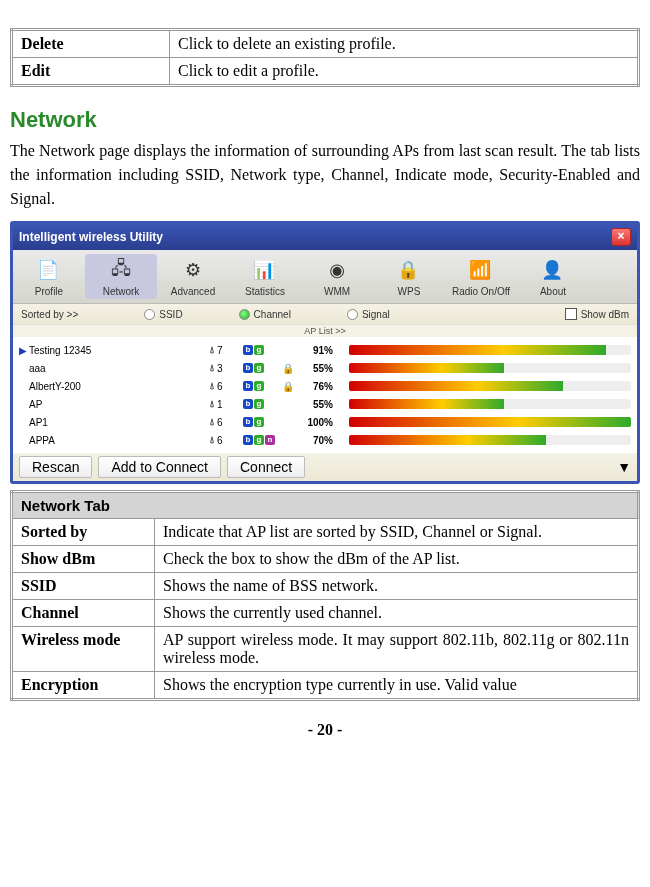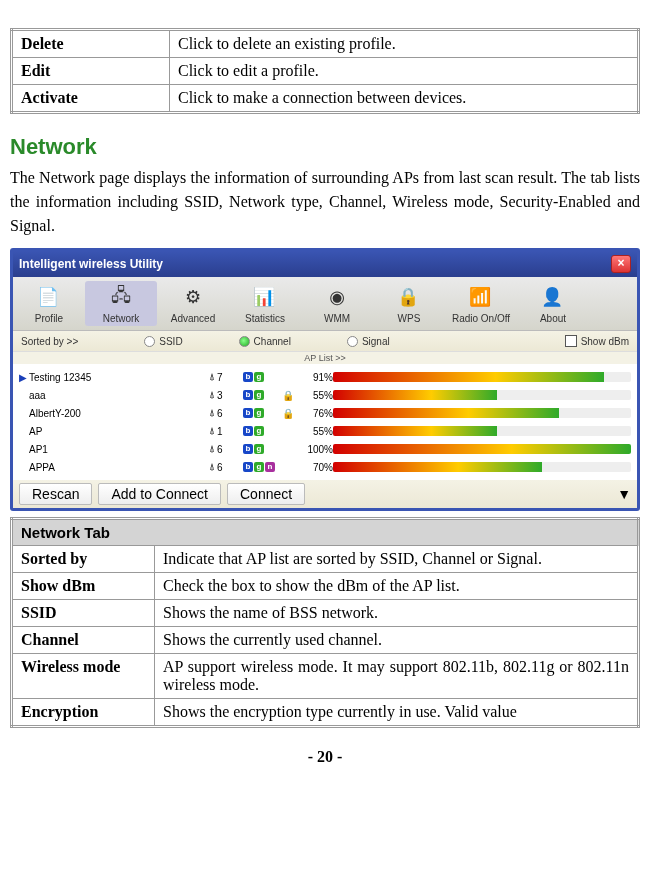--- a/index.html
+++ b/index.html
@@ -182,21 +182,22 @@
     .modechip.n { background: #a82f9e; }
     .ap-row .lock {
       width: 20px;
       color: #a67c00;
       font-size: 10px;
       text-align: center;
     }
     .ap-row .pct {
       width: 34px;
       text-align: right;
-      padding-right: 0;
+      padding-right: 16px;
+      font-weight: bold;
     }
     .ap-row .bar {
       flex: 1;
       height: 10px;
       background: #eee;
       border-radius: 2px;
       overflow: hidden;
     }
     .ap-row .bar .fill {
       height: 100%;
@@ -257,29 +258,25 @@
 <table class="doc-table">
   <tbody>
       <tr>
     <td class="key">Delete</td>
     <td>Click to delete an existing profile.</td>
   </tr>
   <tr>
     <td class="key">Edit</td>
     <td>Click to edit a profile.</td>
   </tr>
-  <tr>
-    <td class="key">Activate</td>
-    <td>Click to make a connection between devices.</td>
-  </tr>
 </tbody>
   </table>
 
 <h2 class="section">Network</h2>
-<p class="body-text">The Network page displays the information of surrounding APs from last scan result. The tab lists the information including SSID, Network type, Channel, Wireless mode, Security-Enabled and Signal.</p>
+<p class="body-text">The Network page displays the information of surrounding APs from last scan result. The tab lists the information including SSID, Network type, Channel, Indicate mode, Security-Enabled and Signal.</p>
 
 <div class="app-window">
   <div class="titlebar">
     <span>Intelligent wireless Utility</span>
     <div class="close">×</div>
   </div>
 
   <div class="toolbar">
     <div class="tool-item">
       <div class="tool-icon">📄</div>

